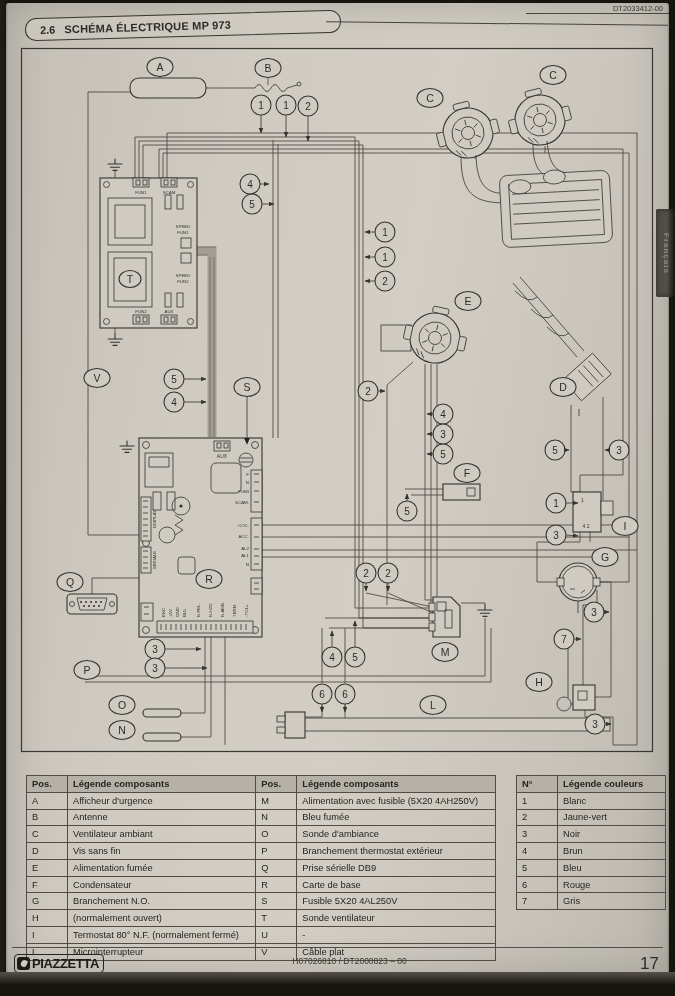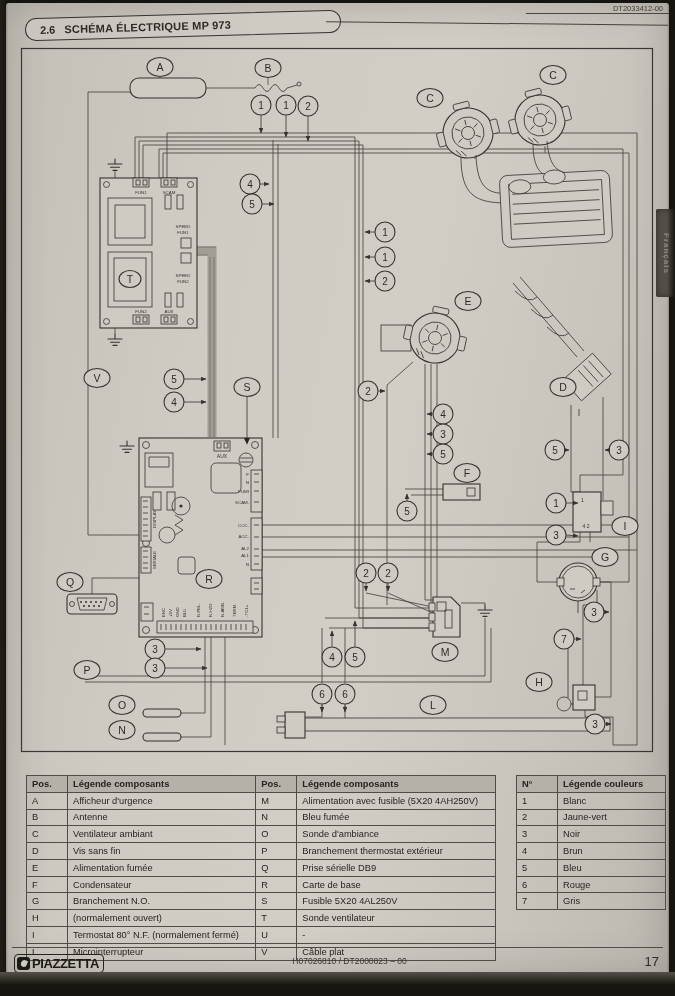--- a/index.html
+++ b/index.html
@@ -46,21 +46,21 @@
   .cpos{width:30px;}
   .footer-rule{position:absolute;left:6px;top:944px;width:651px;border-top:1.6px solid #514d46;}
   .footer{position:absolute;left:0;top:948px;width:663px;height:24px;}
   .logo{position:absolute;left:8px;top:3px;border:1.6px solid #26241f;border-radius:4px;height:17px;
         display:flex;align-items:center;padding:0 4px 0 2px;gap:2px;font-weight:bold;font-size:13px;
         letter-spacing:-.4px;color:#1d1b17;}
   .flame{width:13px;height:13px;background:#1d1b17;border-radius:3px;position:relative;display:inline-block;}
   .flame::after{content:"";position:absolute;left:3.5px;top:3px;width:6px;height:7px;background:#cfcbc3;
         border-radius:60% 0 55% 55%;transform:rotate(20deg);}
   .doccode{position:absolute;left:0;right:0;top:5px;text-align:center;font-size:8.5px;color:#3a3731;padding-left:24px;}
-  .pagenum{position:absolute;right:10px;top:3px;font-size:13px;color:#2e2c28;}
+  .pagenum{position:absolute;right:10px;top:3px;font-size:17px;color:#2e2c28;}
   .shade-b{position:absolute;left:0;top:972px;width:675px;height:24px;
         background:linear-gradient(180deg,#55504a,#17150f 55%);}
   .shade-r{position:absolute;left:667px;top:0;width:8px;height:996px;background:linear-gradient(90deg,rgba(23,21,15,0),#17150f);}
   .shade-l{position:absolute;left:0;top:0;width:8px;height:996px;background:linear-gradient(270deg,rgba(23,21,15,0),#211e18);}
 </style>
 </head>
 <body>
 
 <div class="page">
   <div class="docref">DT2033412-00</div>

